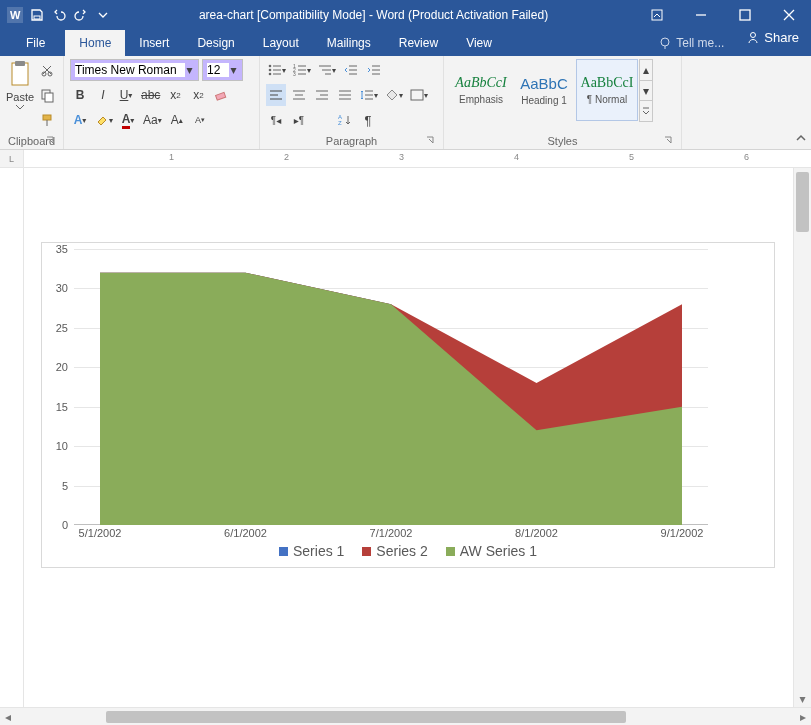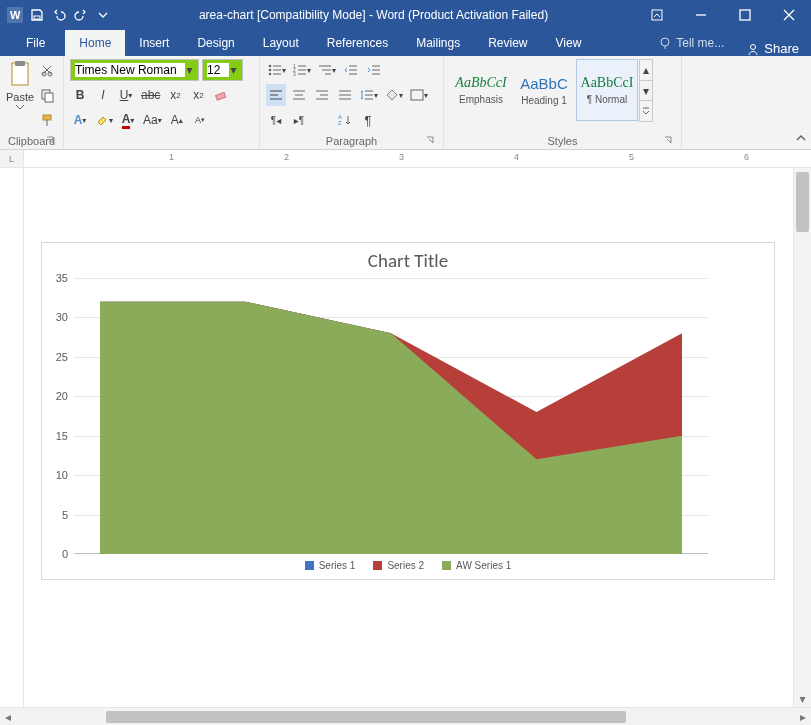--- a/index.html
+++ b/index.html
@@ -13,33 +13,33 @@
 .tb-right { display: flex; }
 .tb-btn { width: 44px; height: 30px; display: flex; align-items: center; justify-content: center; color: #fff; }
 
 
 .ribbon-tabs { height: 26px; background: #2b579a; display: flex; align-items: stretch; color: #fff; padding-left: 12px; }
 .ribbon-tab { padding: 0 14px; display: flex; align-items: center; font-size: 12px; }
 .ribbon-tab.file { padding-right: 20px; }
 .ribbon-tab.active { background: #f3f3f3; color: #2b579a; }
 .ribbon-spacer { flex: 1; }
 .tellme { display: flex; align-items: center; gap: 4px; font-size: 12px; color: #cfd9ea; padding: 0 10px; }
-.share-btn { display: flex; align-items: flex-end; gap: 4px; padding: 0 12px; font-size: 13px; }
+.share-btn { display: flex; align-items: flex-start; gap: 4px; padding: 0 12px; font-size: 13px; }
 
 
 .ribbon { height: 94px; background: #f3f3f3; border-bottom: 1px solid #d4d4d4; display: flex; position: relative; }
 .ribbon-group { border-right: 1px solid #e1e1e1; padding: 3px 6px 2px 6px; display: flex; flex-direction: column; position: relative; }
 .group-content { flex: 1; display: flex; align-items: flex-start; gap: 3px; }
 .group-label { text-align: center; font-size: 11px; color: #666; padding-top: 1px; position: relative; }
 .group-label .dlg { position: absolute; right: 0; bottom: 0; width: 14px; height: 14px; display: flex; align-items: center; justify-content: center; }
 .vcol { display: flex; flex-direction: column; align-items: center; gap: 2px; }
 .row { display: flex; align-items: center; gap: 3px; }
 .btn { height: 22px; min-width: 20px; display: flex; align-items: center; justify-content: center; padding: 0 2px; color: #444; }
 .btn svg { display: block; }
-.font-box { height: 22px; background: #84cc16; border: 1px solid #c0c0c0; display: flex; align-items: center; padding: 0 4px; font-size: 12px; }
+.font-box { height: 22px; background: #c4b5fd; border: 1px solid #c0c0c0; display: flex; align-items: center; padding: 0 4px; font-size: 12px; }
 .font-box input { border: none; outline: none; width: 110px; font-size: 12px; }
 .size-box input { width: 22px; text-align: left; }
 .dd { width: 9px; height: 22px; display: flex; align-items: center; justify-content: center; }
 .style-gallery { display: flex; gap: 1px; align-items: stretch; height: 62px; }
 .style-item { width: 62px; border: 1px solid transparent; display: flex; flex-direction: column; align-items: center; justify-content: center; gap: 3px; }
 .style-item.sel { border-color: #b3c7e6; background: #eaf1fb; }
 .style-preview { font-size: 14px; font-family: "Times New Roman", serif; color: #15803d; }
 .style-preview.h1 { color: #2e74b5; font-family: "Calibri Light", sans-serif; font-size: 15px; }
 .style-name { font-size: 10px; color: #555; }
 .gallery-scroll { width: 14px; display: flex; flex-direction: column; }
@@ -64,21 +64,21 @@
 
 .chart-box { border: 1px solid #d9d9d9; margin: 68px 8px 0 8px; padding: 6px 12px 8px 12px; }
 .chart-title { text-align: center; font-size: 19px; color: #595959; font-family: Calibri, sans-serif; margin-bottom: 6px; }
 .plot { position: relative; width: 634px; height: 276px; margin-left: 20px; }
 .plot .ylab { position: absolute; right: 100%; transform: translateY(-50%); padding-right: 6px; font-size: 11px; color: #595959; }
 .plot .grid { position: absolute; left: 0; right: 0; border-top: 1px solid #e6e6e6; }
 .plot .axis-x { position: absolute; left: 0; right: 0; bottom: 0; border-top: 1px solid #bfbfbf; }
 .plot svg { position: absolute; left: 0; top: 0; }
 .xlabels { position: relative; margin-left: 20px; width: 634px; height: 18px; font-size: 11px; color: #595959; }
 .xlabels span { position: absolute; transform: translateX(-50%); top: 2px; }
-.legend { text-align: center; font-size: 10px; color: #595959; margin-top: 6px; display:flex; justify-content:center; gap:18px;}
+.legend { text-align: center; font-size: 14px; color: #595959; display:flex; justify-content:center; gap:18px;}
 .legend .item { display: inline-flex; align-items: center; gap: 5px; }
 .legend .sw { width: 9px; height: 9px; }
 
 
 .hscroll { height: 18px; background: #f3f3f3; border-top: 1px solid #e5e5e5; display: flex; align-items:center;}
 .hscroll .arrow { width: 16px; display:flex; align-items:center; justify-content:center; color:#777; }
 .hscroll .track { flex:1; height: 14px; position: relative; }
 .hscroll .thumb { position:absolute; left: 90px; width: 520px; top:1px; bottom:1px; background:#c2c2c2; border-radius:2px;}
 
 svg { overflow: visible; }
@@ -143,21 +143,20 @@
       </div>
   </div>
 </div>
 
 <div class="ribbon-tabs">
   <div class="ribbon-tab file">File</div>
   <div class="ribbon-tab active">Home</div>
   <div class="ribbon-tab">Insert</div>
   <div class="ribbon-tab">Design</div>
   <div class="ribbon-tab">Layout</div>
-  <div class="ribbon-tab">References</div>
   <div class="ribbon-tab">Mailings</div>
   <div class="ribbon-tab">Review</div>
   <div class="ribbon-tab">View</div>
   <div class="ribbon-spacer"></div>
   <div class="tellme">
     <svg width="14" height="14">
         <circle cx="7" cy="6" r="4" fill="none" stroke="#cfd9ea"></circle>
         <line x1="7" y1="10" x2="7" y2="13" stroke="#cfd9ea"></line>
       </svg>
     <span>Tell me...</span>
@@ -455,21 +454,20 @@
       <span class="tick" style="left: 720px;">6</span>
     </div>
 </div>
 
 <div class="doc-area">
   <div class="vruler"></div>
   <div class="page-wrap">
     <div class="page">
 
       <div class="chart-box">
-        <div class="chart-title">Chart Title</div>
         <div class="plot" id="plot">
             <div class="ylab" style="top: 276px;">0</div>
             <div class="grid" style="top: 236.571px;"></div>
             <div class="ylab" style="top: 236.571px;">5</div>
             <div class="grid" style="top: 197.143px;"></div>
             <div class="ylab" style="top: 197.143px;">10</div>
             <div class="grid" style="top: 157.714px;"></div>
             <div class="ylab" style="top: 157.714px;">15</div>
             <div class="grid" style="top: 118.286px;"></div>
             <div class="ylab" style="top: 118.286px;">20</div>
@@ -479,20 +477,27 @@
             <div class="ylab" style="top: 39.4286px;">30</div>
             <div class="grid" style="top: 0px;"></div>
             <div class="ylab" style="top: 0px;">35</div>
             <div class="axis-x"></div>
             <svg width="634" height="276">
               <path d="M 26 276 L 26 23.657142857142873 L 171.5 23.657142857142873 L 317 55.19999999999999 L 462.5 181.37142857142857 L 608 157.71428571428572 L 608 276 Z" fill="#4472c4" stroke="none"></path>
               <path d="M 26 276 L 26 23.657142857142873 L 171.5 23.657142857142873 L 317 55.19999999999999 L 462.5 134.05714285714288 L 608 55.19999999999999 L 608 276 Z" fill="#b63f3a" stroke="none"></path>
               <path d="M 26 276 L 26 23.657142857142873 L 171.5 23.657142857142873 L 317 55.19999999999999 L 462.5 181.37142857142857 L 608 157.71428571428572 L 608 276 Z" fill="#8aac5a" stroke="none"></path>
             </svg>
           </div>
+        <div class="xlabels" id="xlabels">
+            <span style="left: 26px;">5/1/2002</span>
+            <span style="left: 171.5px;">6/1/2002</span>
+            <span style="left: 317px;">7/1/2002</span>
+            <span style="left: 462.5px;">8/1/2002</span>
+            <span style="left: 608px;">9/1/2002</span>
+          </div>
         <div class="legend" id="legend">
             <span class="item">
               <span class="sw" style="background: rgb(68, 114, 196);"></span>
               <span>Series 1</span>
             </span>
             <span class="item">
               <span class="sw" style="background: rgb(182, 63, 58);"></span>
               <span>Series 2</span>
             </span>
             <span class="item">

